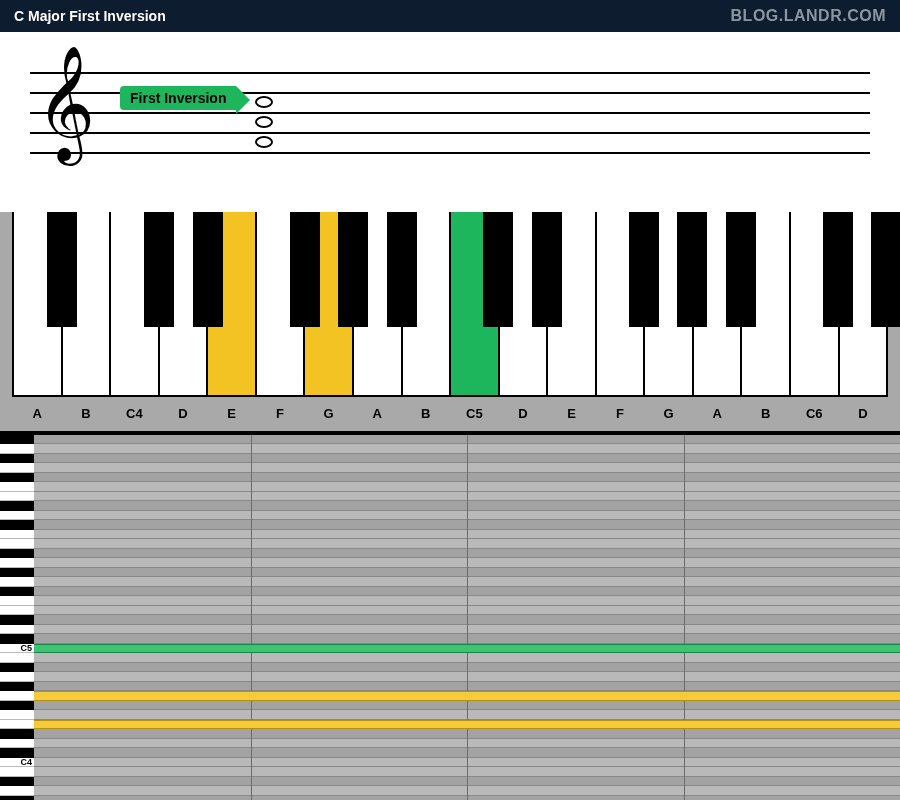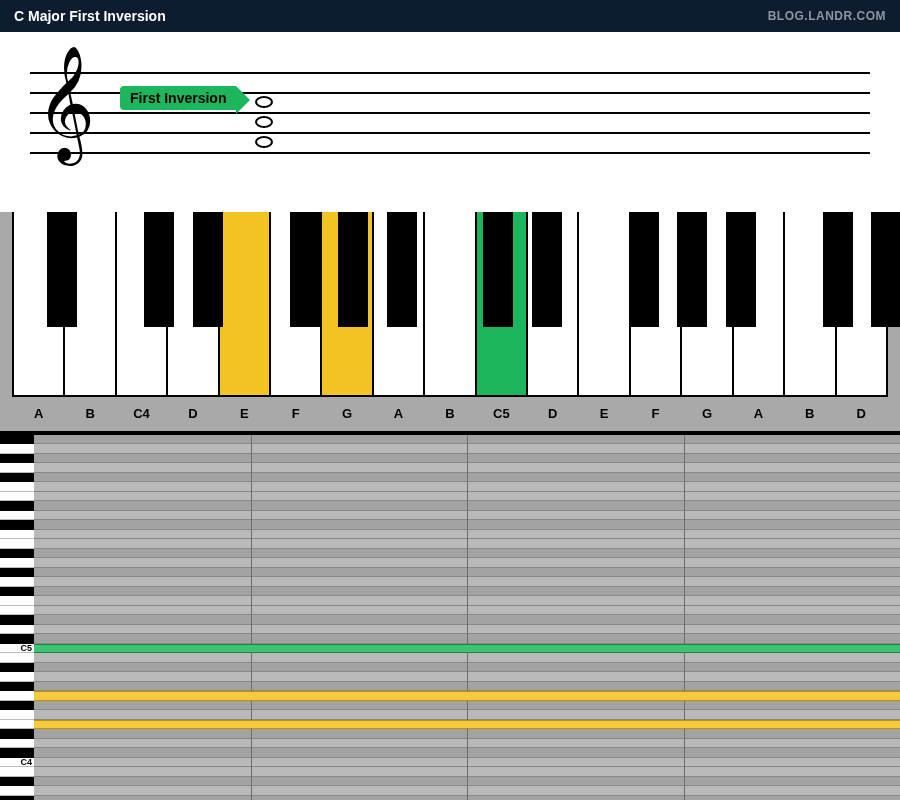--- a/index.html
+++ b/index.html
@@ -9,21 +9,21 @@
     background: #0d1c2e;
     color: #fff;
     display: flex;
     justify-content: space-between;
     align-items: center;
     padding: 6px 14px;
     font-size: 14px;
     font-weight: 600;
     height: 32px;
   }
-  .header .right { color: #8c96a3; font-weight: 700; letter-spacing: 0.5px; font-size: 12px; }
+  .header .right { color: #8c96a3; font-weight: 700; letter-spacing: 0.5px; font-size: 16px; }
 
   
   .staff-area {
     background: #fff;
     padding: 40px 30px 40px 30px;
     position: relative;
     height: 180px;
   }
   .staff {
     position: relative;
@@ -245,20 +245,23 @@
           <span class="key-label">F</span>
         </div>
         <div class="white-key">
           <span class="key-label">G</span>
         </div>
         <div class="white-key">
           <span class="key-label">A</span>
         </div>
         <div class="white-key">
           <span class="key-label">B</span>
+        </div>
+        <div class="white-key">
+          <span class="key-label">C6</span>
         </div>
         <div class="white-key">
           <span class="key-label">D</span>
         </div>
       </div>
   <div class="black-key" style="left: 48.4444px;"></div>
       <div class="black-key" style="left: 145.333px;"></div>
       <div class="black-key" style="left: 193.778px;"></div>
       <div class="black-key" style="left: 290.667px;"></div>
       <div class="black-key" style="left: 339.111px;"></div>

